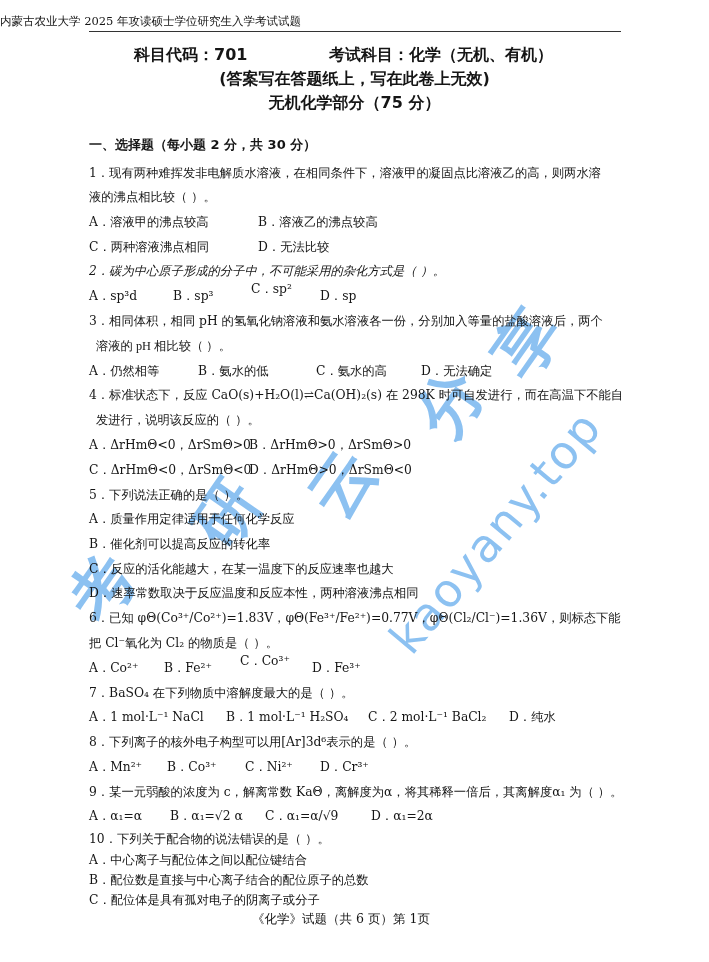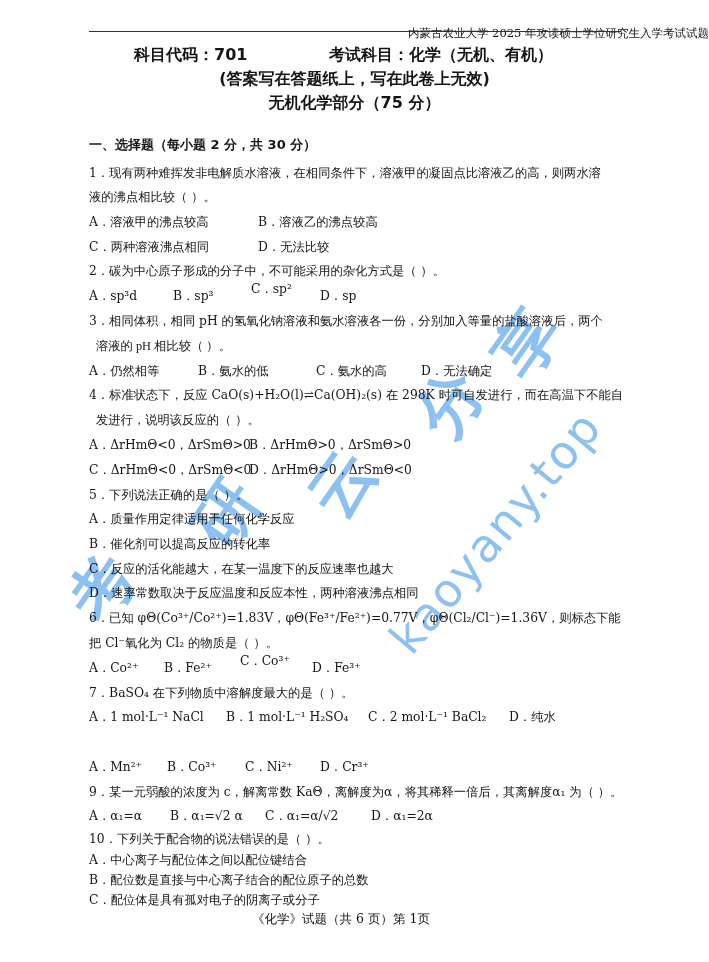--- a/index.html
+++ b/index.html
@@ -1,19 +1,19 @@
 <!DOCTYPE html>
 <html><head>
 <meta charset="utf-8">
 <style>
   html, body { margin: 0; padding: 0; background: #ffffff; }
   body { width: 709px; height: 962px; position: relative; overflow: hidden;
          font-family: "DejaVu Serif", "Liberation Serif", serif; color: #151515; }
   .page { position: absolute; left: 0; top: 0; width: 709px; height: 962px; }
-  .running-head { position: absolute; top: 26px; left: 0; width: 709px; text-align: right;
+  .running-head { position: absolute; top: 14px; left: 0; width: 709px; text-align: left;
                   font-size: 11.5px; letter-spacing: 0px; }
   .head-rule { position: absolute; top: 31px; left: 89px; width: 532px; height: 0;
                border-top: 1.6px solid #333; }
   .title-line { position: absolute; left: 0; width: 709px; text-align: center;
                 font-family: "DejaVu Sans", sans-serif; font-weight: bold; font-size: 16px; }
   .t1 { top: 45px; }
   .t1 .code { position: absolute; left: 134px; top: 0; }
   .t1 .subject { position: absolute; left: 329px; top: 0; }
   .t2 { top: 69px; }
   .t3 { top: 93px; }
@@ -52,21 +52,21 @@
 
   <div class="section">一、选择题（每小题 2 分，共 30 分）</div>
 
   <div class="line" style="top:165px;">1．现有两种难挥发非电解质水溶液，在相同条件下，溶液甲的凝固点比溶液乙的高，则两水溶</div>
   <div class="line" style="top:189px;">液的沸点相比较（  ）。</div>
   <div class="opt" style="left:89px; top:214px;">A．溶液甲的沸点较高</div>
   <div class="opt" style="left:258px; top:214px;">B．溶液乙的沸点较高</div>
   <div class="opt" style="left:89px; top:239px;">C．两种溶液沸点相同</div>
   <div class="opt" style="left:258px; top:239px;">D．无法比较</div>
 
-  <div class="line" style="top:263px;">2．碳为中心原子形成的分子中，不可能采用的杂化方式是（  ）。</div>
+  <div class="line" style="top:263px;font-style:italic;">2．碳为中心原子形成的分子中，不可能采用的杂化方式是（  ）。</div>
   <div class="opt" style="left:89px; top:288px;">A．sp³d</div>
   <div class="opt" style="left:173px; top:288px;">B．sp³</div>
   <div class="opt" style="left:251px; top:281px;">C．sp²</div>
   <div class="opt" style="left:320px; top:288px;">D．sp</div>
 
   <div class="line" style="top:313px;">3．相同体积，相同 pH 的氢氧化钠溶液和氨水溶液各一份，分别加入等量的盐酸溶液后，两个</div>
   <div class="line indent" style="top:338px;font-family:Liberation Serif, serif;">溶液的 pH 相比较（  ）。</div>
   <div class="opt" style="left:89px; top:363px;">A．仍然相等</div>
   <div class="opt" style="left:198px; top:363px;">B．氨水的低</div>
   <div class="opt" style="left:316px; top:363px;">C．氨水的高</div>
@@ -91,29 +91,30 @@
   <div class="opt" style="left:164px; top:660px;">B．Fe²⁺</div>
   <div class="opt" style="left:240px; top:653px;">C．Co³⁺</div>
   <div class="opt" style="left:312px; top:660px;">D．Fe³⁺</div>
 
   <div class="line" style="top:685px;">7．BaSO₄ 在下列物质中溶解度最大的是（  ）。</div>
   <div class="opt" style="left:89px; top:709px;">A．1 mol·L⁻¹ NaCl</div>
   <div class="opt" style="left:226px; top:709px;">B．1 mol·L⁻¹ H₂SO₄</div>
   <div class="opt" style="left:368px; top:709px;">C．2 mol·L⁻¹ BaCl₂</div>
   <div class="opt" style="left:509px; top:709px;">D．纯水</div>
 
+  <div class="line" style="top:734px;">8．下列离子的核外电子构型可以用[Ar]3d⁶表示的是（  ）。</div>
   <div class="opt" style="left:89px; top:759px;">A．Mn²⁺</div>
   <div class="opt" style="left:167px; top:759px;">B．Co³⁺</div>
   <div class="opt" style="left:245px; top:759px;">C．Ni²⁺</div>
   <div class="opt" style="left:320px; top:759px;">D．Cr³⁺</div>
 
   <div class="line" style="top:784px;">9．某一元弱酸的浓度为 c，解离常数 KaΘ，离解度为α，将其稀释一倍后，其离解度α₁ 为（  ）。</div>
   <div class="opt" style="left:89px; top:808px;">A．α₁=α</div>
   <div class="opt" style="left:170px; top:808px;">B．α₁=√2 α</div>
-  <div class="opt" style="left:265px; top:808px;">C．α₁=α/√2</div>
+  <div class="opt" style="left:265px; top:808px;">C．α₁=α/√9</div>
   <div class="opt" style="left:371px; top:808px;">D．α₁=2α</div>
 
   <div class="line" style="top:831px;">10．下列关于配合物的说法错误的是（  ）。</div>
   <div class="opt" style="left:89px; top:852px;">A．中心离子与配位体之间以配位键结合</div>
   <div class="opt" style="left:89px; top:872px;">B．配位数是直接与中心离子结合的配位原子的总数</div>
   <div class="opt" style="left:89px; top:892px;">C．配位体是具有孤对电子的阴离子或分子</div>
 
   <div class="footer">《化学》试题（共 6 页）第 1页</div>
 </div>
 

